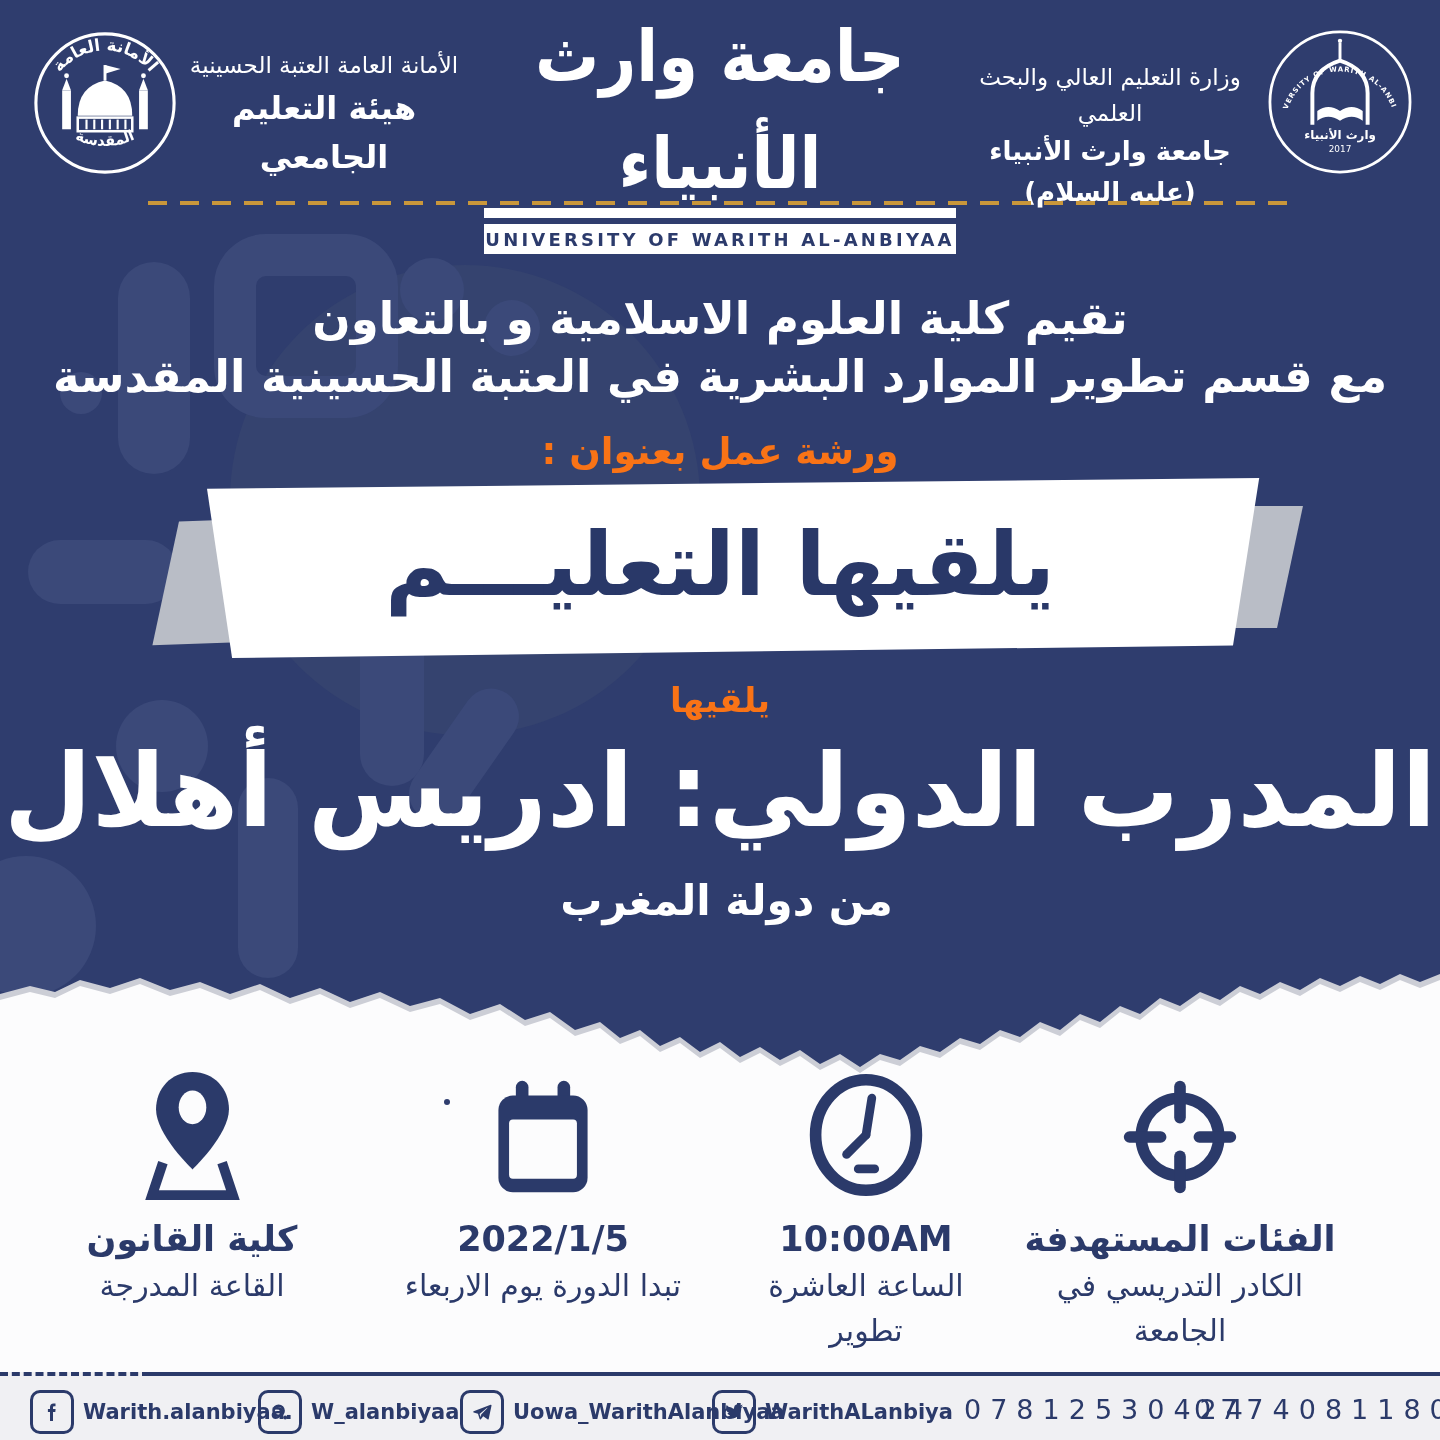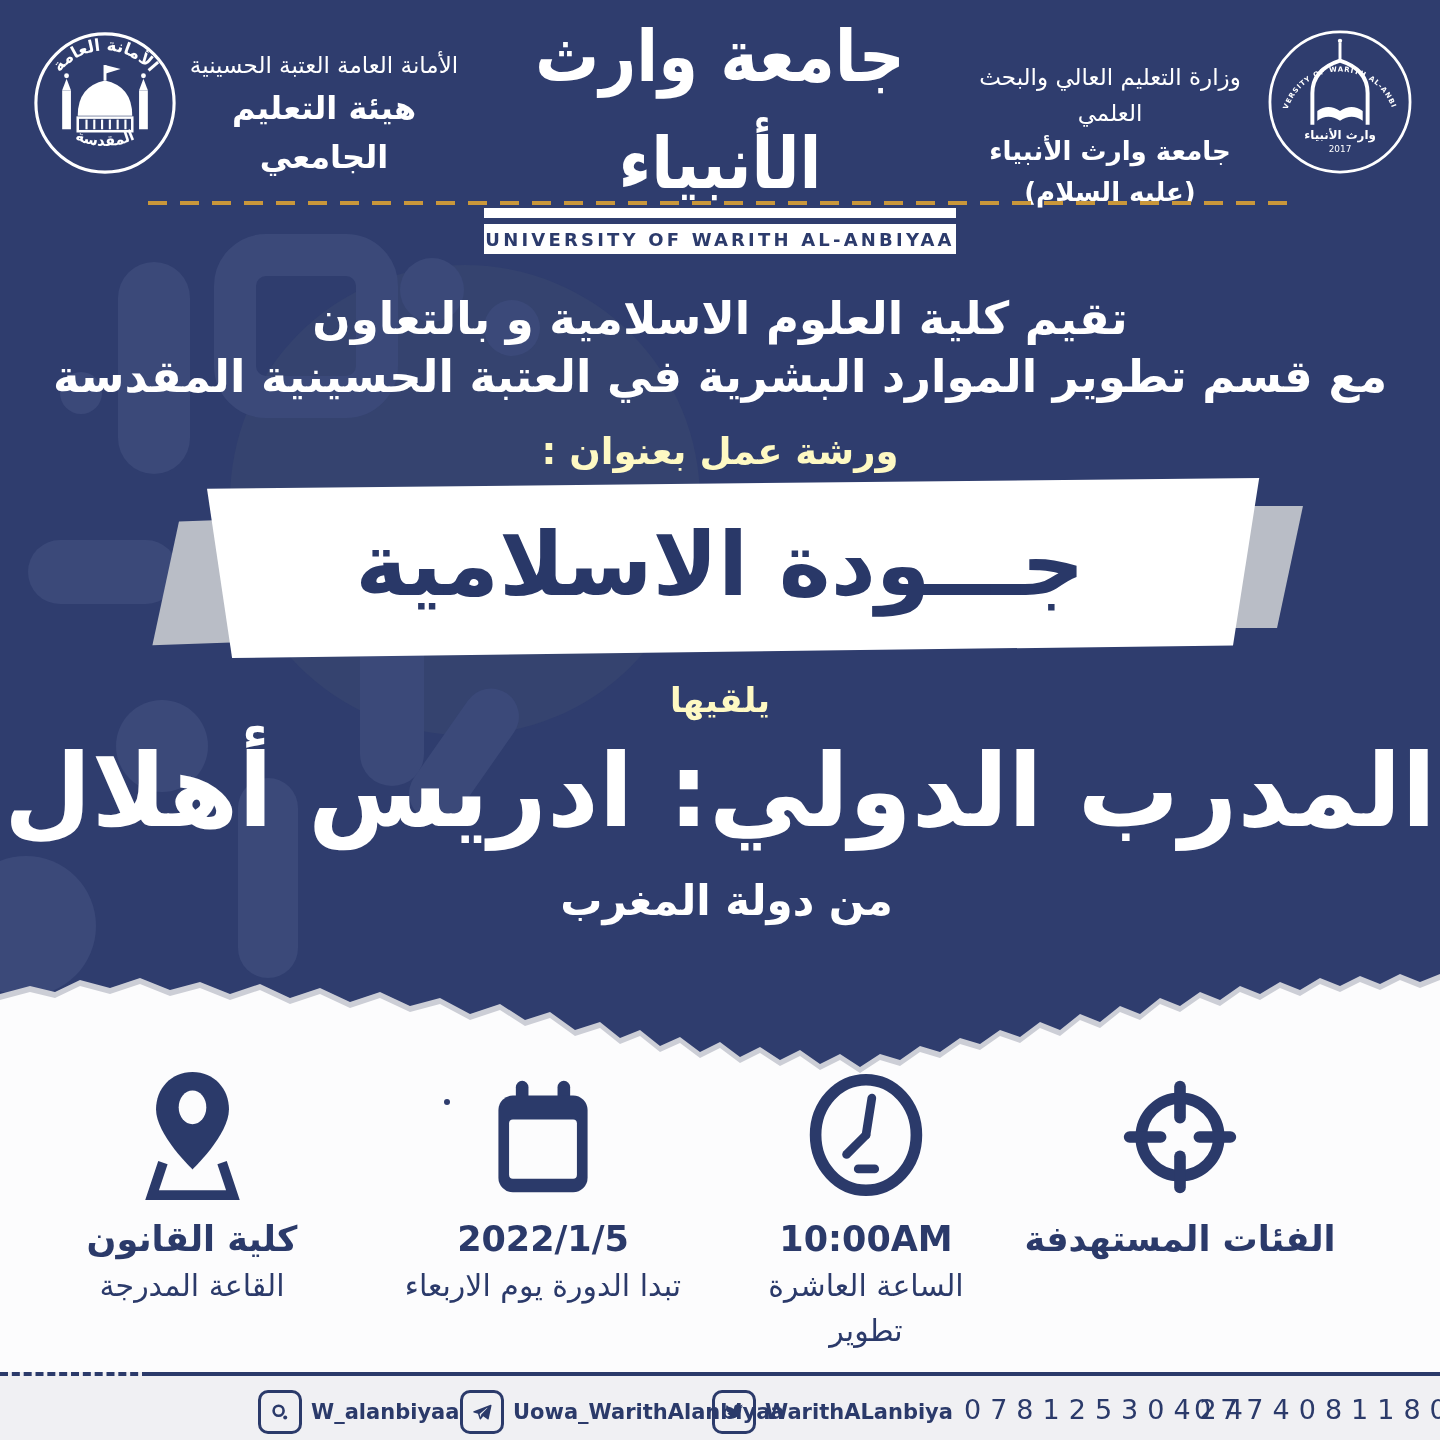--- a/index.html
+++ b/index.html
@@ -30,21 +30,21 @@
     color:#2c3b6c;font-size:18px;font-weight:700;letter-spacing:3.2px;
     line-height:31px;white-space:nowrap;
   }
   .dashes{
     position:absolute;left:148px;top:201px;width:1144px;height:4px;
     background:repeating-linear-gradient(90deg,#c9973b 0 19px,transparent 19px 32px);
   }
   
   .bodytxt{position:absolute;left:0;right:0;text-align:center;direction:rtl;z-index:2;}
   .intro{color:#ffffff;font-size:45px;font-weight:700;letter-spacing:0;}
-  .gold{color:#fef9c3;font-weight:700;}
+  .gold{color:#f97316;font-weight:700;}
   
   .banner{position:absolute;left:150px;top:478px;width:1140px;height:180px;z-index:2;}
   .banner .gray-l{position:absolute;left:16px;top:42px;width:78px;height:124px;background:#b9bdc6;transform:skewX(-14deg) rotate(-2deg);}
   .banner .gray-r{position:absolute;right:0px;top:28px;width:60px;height:122px;background:#b9bdc6;transform:skewX(-12deg);}
   .banner .white{
     position:absolute;inset:0;background:#ffffff;
     clip-path:polygon(5% 6%, 97.3% 0%, 95% 93%, 7.2% 100%);
     display:flex;align-items:center;justify-content:center;
   }
   .banner .title{color:#293868;font-size:88px;font-weight:700;direction:rtl;padding-bottom:8px;}
@@ -161,21 +161,21 @@
   </div>
 
   <div class="bodytxt intro" style="top:292px;">تقيم كلية العلوم الاسلامية و بالتعاون</div>
   <div class="bodytxt intro" style="top:350px;text-align:center;">مع قسم تطوير الموارد البشرية في العتبة الحسينية المقدسة</div>
   <div class="bodytxt gold" style="top:430px;font-size:37px;">ورشة عمل بعنوان :</div>
 
   <div class="banner">
     <div class="gray-l"></div>
     <div class="gray-r"></div>
     <div class="white">
-      <div class="title">جـــودة الاسلامية</div>
+      <div class="title">يلقيها التعليـــم</div>
     </div>
   </div>
 
   <div class="bodytxt gold" style="top:680px;font-size:34px;">يلقيها</div>
   <div class="bodytxt presenter" style="top:722px;">المدرب الدولي: ادريس أهلال</div>
   <div class="bodytxt" style="top:876px;font-size:42px;font-weight:700;color:#ffffff;margin-left:13px;">من دولة المغرب</div>
 
   <svg class="torn" viewBox="0 0 1440 145" preserveAspectRatio="none">
     <path fill="#ccced6" d="M0,46 L30,38 L55,44 L80,32 L110,40 L140,30 L170,42 L200,34 L230,46 L260,36 L290,50 L320,40 L350,54 L380,44 L410,58 L440,50 L470,66 L500,56 L525,72 L550,64 L575,82 L600,74 L620,90 L640,82 L660,98 L680,89 L700,104 L720,94 L740,109 L760,99 L780,112 L800,102 L820,116 L840,106 L860,119 L880,106 L900,112 L920,98 L940,104 L960,90 L980,96 L1000,82 L1020,89 L1040,74 L1060,82 L1080,66 L1100,74 L1120,58 L1140,66 L1160,50 L1180,58 L1200,44 L1220,52 L1240,38 L1260,46 L1280,34 L1300,42 L1320,30 L1340,38 L1360,28 L1380,36 L1400,26 L1420,34 L1440,26 L1440,145 L0,145 Z"></path>
     <path fill="#fcfcfd" d="M0,52 L30,44 L55,50 L80,38 L110,46 L140,36 L170,48 L200,40 L230,52 L260,42 L290,56 L320,46 L350,60 L380,50 L410,64 L440,56 L470,72 L500,62 L525,78 L550,70 L575,88 L600,80 L620,96 L640,88 L660,104 L680,95 L700,110 L720,100 L740,115 L760,105 L780,118 L800,108 L820,122 L840,112 L860,125 L880,112 L900,118 L920,104 L940,110 L960,96 L980,102 L1000,88 L1020,95 L1040,80 L1060,88 L1080,72 L1100,80 L1120,64 L1140,72 L1160,56 L1180,64 L1200,50 L1220,58 L1240,44 L1260,52 L1280,40 L1300,48 L1320,36 L1340,44 L1360,34 L1380,42 L1400,32 L1420,40 L1440,32 L1440,145 L0,145 Z"></path>
@@ -228,30 +228,39 @@
       <div class="icon-box">
         <svg width="126" height="130" viewBox="0 0 130 130">
           <circle cx="65" cy="65" r="40" fill="none" stroke="#2b3a6a" stroke-width="12"></circle>
           <line x1="65" y1="13" x2="65" y2="45" stroke="#2b3a6a" stroke-width="12" stroke-linecap="round"></line>
           <line x1="65" y1="85" x2="65" y2="117" stroke="#2b3a6a" stroke-width="12" stroke-linecap="round"></line>
           <line x1="13" y1="65" x2="45" y2="65" stroke="#2b3a6a" stroke-width="12" stroke-linecap="round"></line>
           <line x1="85" y1="65" x2="117" y2="65" stroke="#2b3a6a" stroke-width="12" stroke-linecap="round"></line>
         </svg>
       </div>
       <div class="dline0">الفئات المستهدفة</div>
+      <div class="dline">الكادر التدريسي في الجامعة</div>
     </div>
   </div>
 
   <div class="footer">
     <div class="rule">
       <div class="dash" style="width:150px;"></div>
       <div class="solid"></div>
       <div class="dash" style="width:16px;"></div>
     </div>
 
+    <div class="social" style="left:30px;">
+      <span class="sicon">
+        <svg width="22" height="24" viewBox="0 0 20 24">
+            <path fill="#2b3a6a" d="M13.6 9H11V7.3c0-.8.6-1 1.1-1h1.4V3.6l-1.9-.1C9.2 3.5 8 5.2 8 7.1V9H5.9v3H8v9h3v-9h2.3l.3-3z"></path>
+          </svg>
+      </span>
+      <span class="handle">Warith.alanbiyaa.</span>
+    </div>
 
     <div class="social" style="left:258px;">
       <span class="sicon">
         <svg width="22" height="22" viewBox="0 0 22 22">
           <circle cx="9.6" cy="9.8" r="5" fill="none" stroke="#2b3a6a" stroke-width="2.6"></circle>
           <circle cx="16.2" cy="16.5" r="2" fill="#2b3a6a"></circle>
         </svg>
       </span>
       <span class="handle">W_alanbiyaa</span>
     </div>

